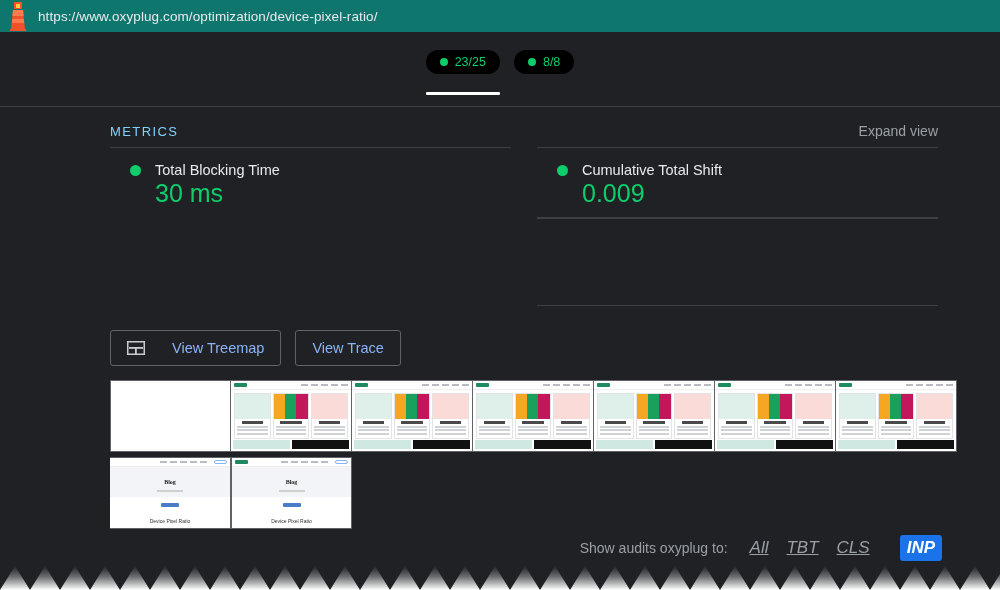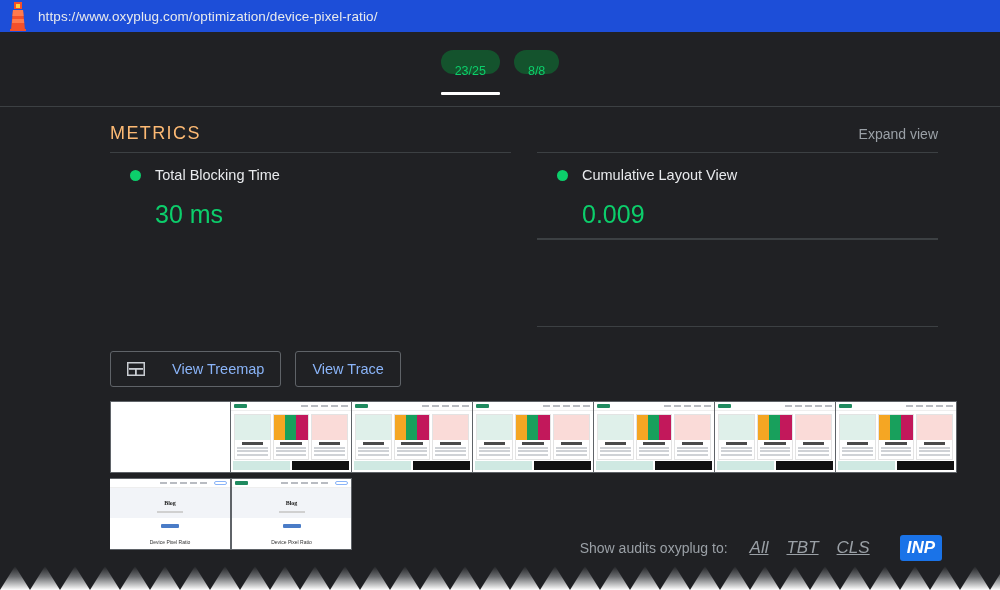--- a/index.html
+++ b/index.html
@@ -6,21 +6,21 @@
   html, body {
     width: 1000px; height: 590px;
     background: #202124;
     font-family: "Liberation Sans", sans-serif;
     overflow: hidden;
   }
 
   
   .urlbar {
     height: 32px;
-    background: #1d4ed8;
+    background: #0f766e;
     display: flex;
     align-items: center;
     padding-left: 6px;
     gap: 8px;
   }
   .lh-icon { width: 24px; height: 30px; display:block; flex: 0 0 auto; }
   .url-text {
     color: #e8eaed;
     font-size: 13.5px;
     letter-spacing: 0.1px;
@@ -39,29 +39,28 @@
     padding-top: 18px;
   }
   .scorebar::after {
     content:"";
     position:absolute; left:0; right:0; bottom:0;
     height:1px; background:#3c4043;
   }
   .score-pill {
     display: inline-flex;
     align-items: center;
-    gap: 14px;
+    gap: 7px;
     height: 24px;
     padding: 0 14px;
     border-radius: 12px;
-    background: #14532d;
+    background: #000000;
     font-size: 12.5px;
     color: #0cce6b;
     position: relative;
-    flex-direction: column;
   }
   .score-pill .dot {
     width: 8px; height: 8px; border-radius: 50%;
     background: #0cce6b; display:block;
   }
   .score-pill.active::after {
     content:"";
     position:absolute;
     left: 0px; right: 0px;
     bottom: -21px;
@@ -75,22 +74,22 @@
     padding: 0 62px;
     position: relative;
   }
   .panel-head {
     display: flex;
     justify-content: space-between;
     align-items: baseline;
     padding: 16px 0 8px 48px;
   }
   .metrics-title {
-    color: #fdba74;
-    font-size: 18px;
+    color: #7dd3fc;
+    font-size: 13px;
     letter-spacing: 1.4px;
   }
   .expand-view {
     color: #9aa0a6;
     font-size: 14px;
     cursor: pointer;
   }
 
   .metrics-grid {
     display: flex;
@@ -116,21 +115,21 @@
     flex: 0 0 auto;
   }
   .metric-name {
     color: #e8eaed;
     font-size: 14.5px;
   }
   .metric-value {
     color: #0cce6b;
     font-size: 25px;
     padding-left: 25px;
-    margin-top: 16px;
+    margin-top: 0;
     line-height: 1.25;
   }
   .metric.highlight {
     border-top-color: transparent;
   }
   .metric.highlight .hl-box {
     position: absolute;
     left: -20px; right: 138px;
     top: 3px; bottom: 2px;
     border: 4px solid #0fd39e;
@@ -293,21 +292,21 @@
 
 
     </div>
 
     <div class="metrics-col">
 
       <div class="metric last">
         <div class="inner">
           <div class="metric-head">
             <span class="metric-dot"></span>
-            <span class="metric-name">Cumulative Layout View</span>
+            <span class="metric-name">Cumulative Total Shift</span>
           </div>
           <div class="metric-value">0.009</div>
         </div>
       </div>
 
       <div class="metric spacer-bottom"></div>
 
     </div>
 
   </div>

